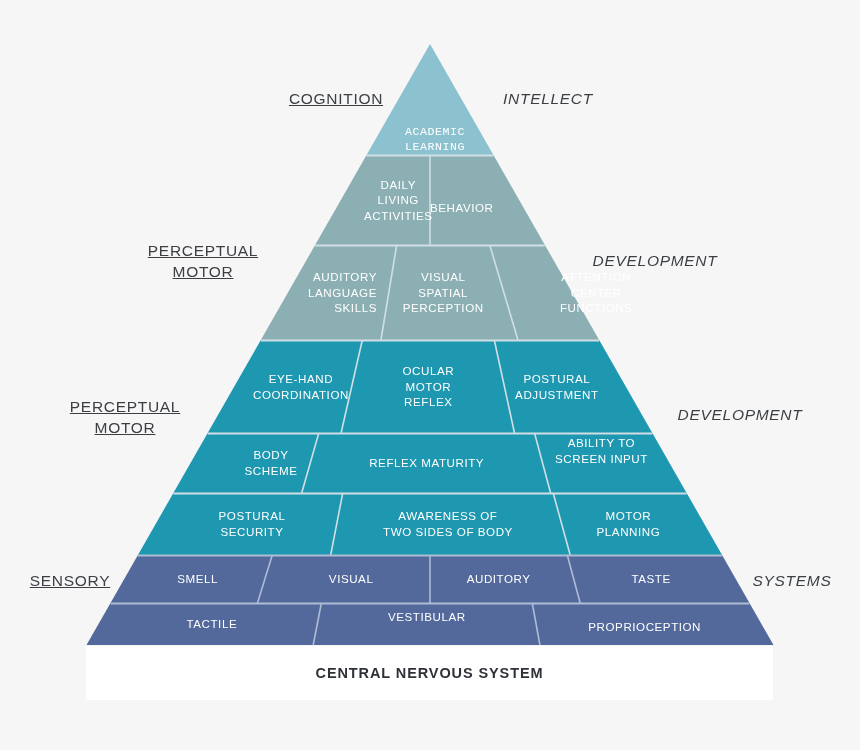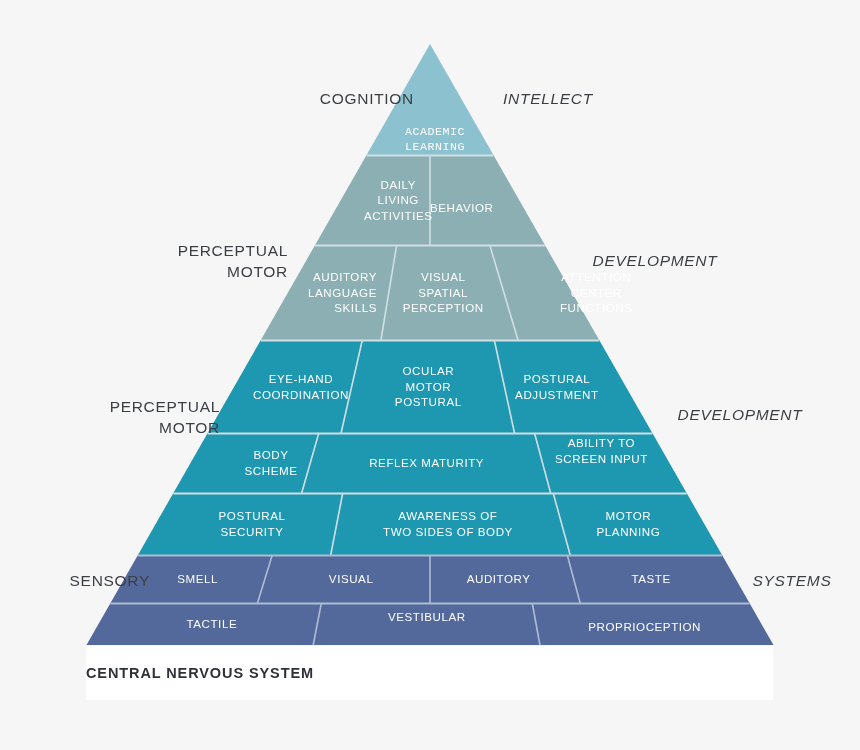--- a/index.html
+++ b/index.html
@@ -20,21 +20,21 @@
   }
   
   .side-label {
     position: absolute;
     color: #3b3f44;
     font-size: 15.5px;
     letter-spacing: 0.7px;
     line-height: 1.38;
     white-space: pre-line;
   }
-  .side-label.left  { text-align: right; }
+  .side-label.left  { text-align: center; text-decoration: underline; }
   .side-label.right { text-align: center; font-style: italic; }
 
   #lbl-cognition     { left:  258px; top:  88px; width: 156px; }
   #lbl-intellect     { left:  470px; top:  88px; width: 156px; }
   #lbl-percmotor-1   { left:  118px; top: 240px; width: 170px; }
   #lbl-development-1 { left:  560px; top: 250px; width: 190px; }
   #lbl-percmotor-2   { left:   30px; top: 396px; width: 190px; }
   #lbl-development-2 { left:  640px; top: 404px; width: 200px; }
   #lbl-sensory       { left:  -10px; top: 570px; width: 160px; }
   #lbl-systems       { left:  712px; top: 570px; width: 160px; }
@@ -63,20 +63,21 @@
   
   #cns-bar {
     position: absolute;
     left: 86px;
     top: 646px;
     width: 687px;
     height: 54px;
     background: #ffffff;
     display: flex;
     align-items: center;
+    justify-content: center;
   }
   #cns-bar .cns-text {
     color: #2e3238;
     font-size: 14.5px;
     font-weight: bold;
     letter-spacing: 0.9px;
   }
 </style>
 </head>
 <body>
@@ -128,21 +129,21 @@
       <div class="cell-text ta-center" style="left: 400.685px; width: 85.0536px; top: 245px; height: 95px; display: flex; flex-direction: column; justify-content: center; align-items: center;">VISUAL
 SPATIAL
 PERCEPTION</div>
       <div class="cell-text ta-left" style="left: 521.973px; width: 18.9085px; top: 245px; height: 95px; display: flex; flex-direction: column; justify-content: center; align-items: flex-start;">ATTENTION
 CENTER
 FUNCTIONS</div>
       <div class="cell-text ta-center" style="left: 264.822px; width: 72.2453px; top: 340px; height: 93px; display: flex; flex-direction: column; justify-content: center; align-items: center;">EYE-HAND
 COORDINATION</div>
       <div class="cell-text ta-center" style="left: 366.329px; width: 123.959px; top: 340px; height: 93px; display: flex; flex-direction: column; justify-content: center; align-items: center;">OCULAR
 MOTOR
-POSTURAL</div>
+REFLEX</div>
       <div class="cell-text ta-center" style="left: 518.486px; width: 76.6919px; top: 340px; height: 93px; display: flex; flex-direction: column; justify-content: center; align-items: center;">POSTURAL
 ADJUSTMENT</div>
       <div class="cell-text ta-center" style="left: 228px; width: 86.0196px; top: 433px; height: 60px; display: flex; flex-direction: column; justify-content: center; align-items: center; text-align: center;">BODY SCHEME</div>
       <div class="cell-text ta-center" style="left: 322.834px; width: 207.662px; top: 433px; height: 60px; display: flex; flex-direction: column; justify-content: center; align-items: center;">REFLEX MATURITY</div>
       <div class="cell-text ta-center" style="left: 554.614px; width: 93.7183px; top: 421px; height: 60px; display: flex; flex-direction: column; justify-content: center; align-items: center;">ABILITY TO
 SCREEN INPUT</div>
       <div class="cell-text ta-center" style="left: 177.375px; width: 149.324px; top: 493px; height: 62px; display: flex; flex-direction: column; justify-content: center; align-items: center;">POSTURAL
 SECURITY</div>
       <div class="cell-text ta-center" style="left: 346.748px; width: 202.432px; top: 493px; height: 62px; display: flex; flex-direction: column; justify-content: center; align-items: center;">AWARENESS OF
 TWO SIDES OF BODY</div>

